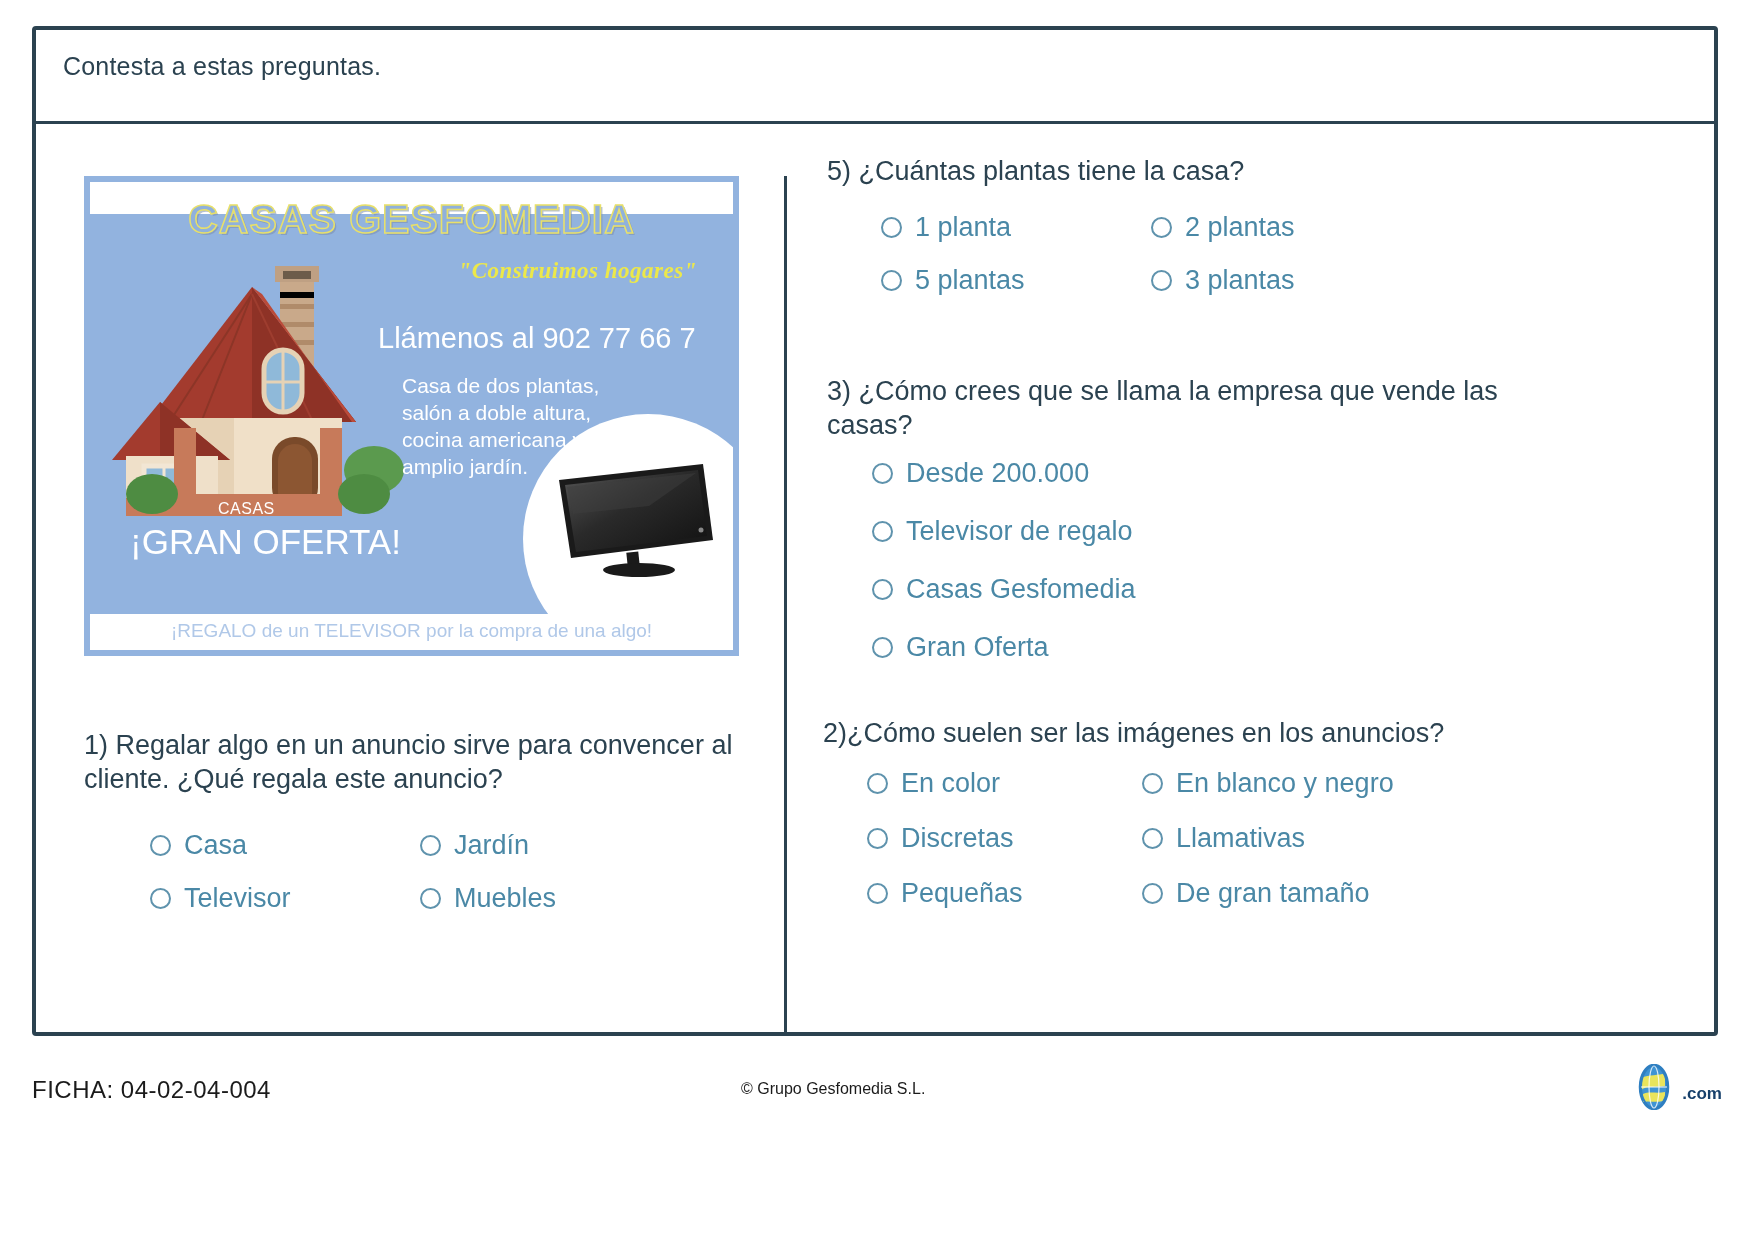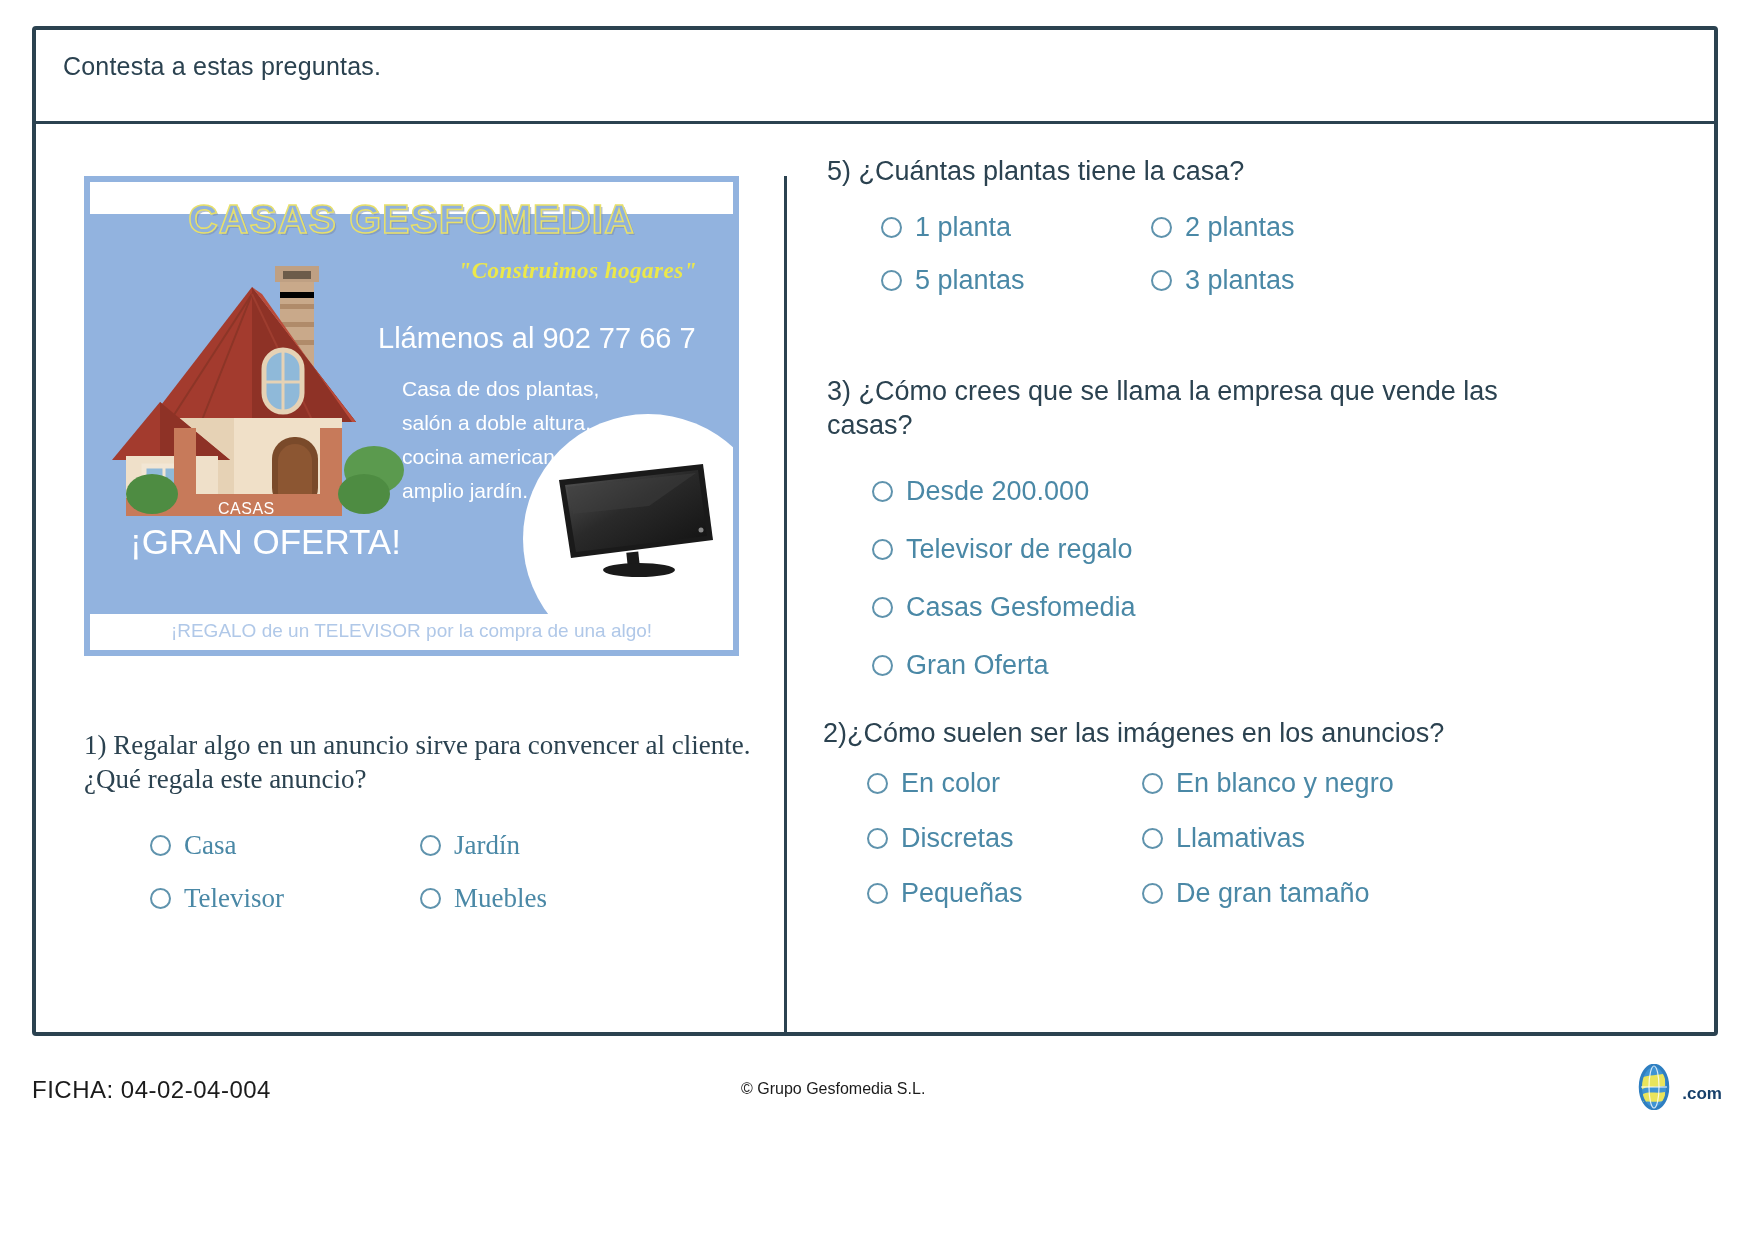--- a/index.html
+++ b/index.html
@@ -139,21 +139,21 @@
     font-size: 29px;
     color: #ffffff;
     z-index: 6;
     white-space: nowrap;
   }
   .ad-desc {
     position: absolute;
     left: 312px;
     top: 190px;
     font-size: 21px;
-    line-height: 34px;
+    line-height: 27px;
     color: #ffffff;
     z-index: 6;
   }
   .ad-casas {
     position: absolute;
     left: 128px;
     top: 318px;
     font-size: 16px;
     color: #ffffff;
     letter-spacing: 0.5px;
@@ -232,32 +232,32 @@
     width: 21px;
     height: 21px;
     border: 2px solid #5f93ad;
     border-radius: 50%;
     margin-right: 13px;
     flex: none;
     box-sizing: border-box;
   }
 
   
-  #q1 { left: 48px; top: 604px; width: 690px; font-family: Liberation Serif, serif; }
+  #q1 { left: 48px; top: 604px; width: 690px; }
   #q1 .opt-col-a { width: 270px; }
   #q1 .options { margin-top: 34px; margin-left: 66px; }
 
   
   #q2 { left: 40px; top: 30px; width: 700px; }
   #q2 .options { margin-top: 24px; margin-left: 54px; }
   #q2 .opt-col-a { width: 270px; }
 
   
   #q3 { left: 40px; top: 250px; width: 700px; }
-  #q3 .options { margin-top: 34px; margin-left: 45px; }
+  #q3 .options { margin-top: 16px; margin-left: 45px; }
   #q3 .option { margin-bottom: 27px; }
 
   
   #q4 { left: 36px; top: 592px; width: 710px; }
   #q4 .options { margin-top: 18px; margin-left: 44px; }
   #q4 .opt-col-a { width: 275px; }
   #q4 .option { margin-bottom: 24px; }
 
   
   .page-footer {

